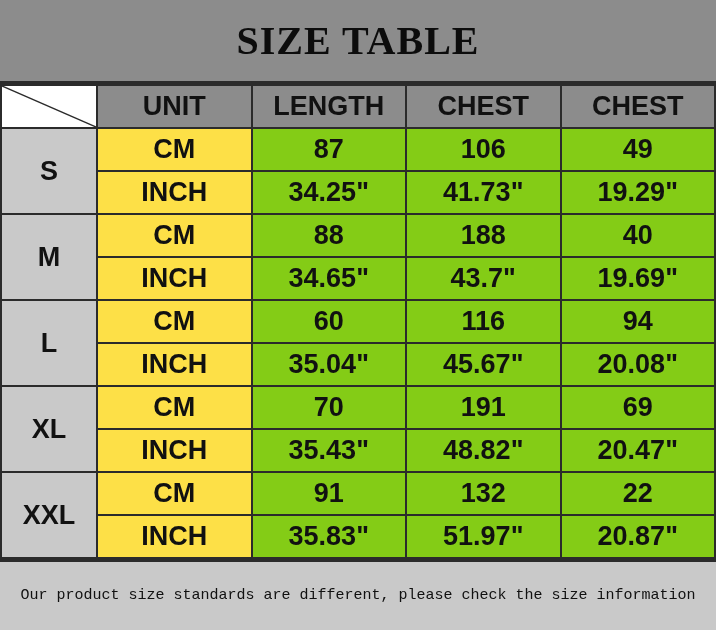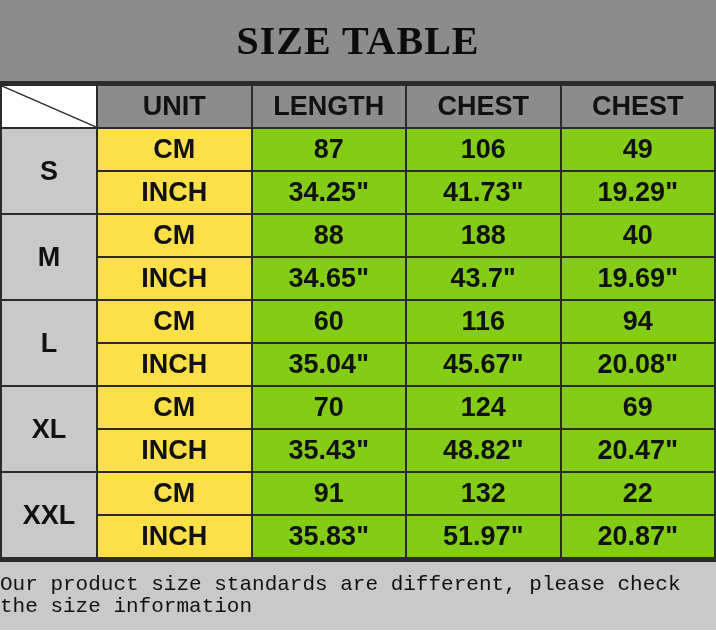--- a/index.html
+++ b/index.html
@@ -87,24 +87,24 @@
     background: #c9c9c9;
     height: 71px;
     display: flex;
     flex-direction: column;
     align-items: center;
     justify-content: center;
     box-sizing: border-box;
   }
   .note-line {
     font-family: "Liberation Mono", monospace;
-    font-size: 21px;
+    font-size: 15px;
     color: #111111;
     line-height: 22px;
-    text-align: left;
+    text-align: right;
   }
 </style>
 </head>
 <body>
 
 <div class="sheet">
 
   <div class="title-bar">
     <div class="title-text">SIZE TABLE</div>
   </div>
@@ -162,21 +162,21 @@
         <td class="unit-cell">INCH</td>
         <td class="val">35.04"</td>
         <td class="val">45.67"</td>
         <td class="val">20.08"</td>
       </tr>
 
       <tr>
         <td class="size-cell" rowspan="2">XL</td>
         <td class="unit-cell">CM</td>
         <td class="val">70</td>
-        <td class="val">124</td>
+        <td class="val">191</td>
         <td class="val">69</td>
       </tr>
       <tr>
         <td class="unit-cell">INCH</td>
         <td class="val">35.43"</td>
         <td class="val">48.82"</td>
         <td class="val">20.47"</td>
       </tr>
 
       <tr>

